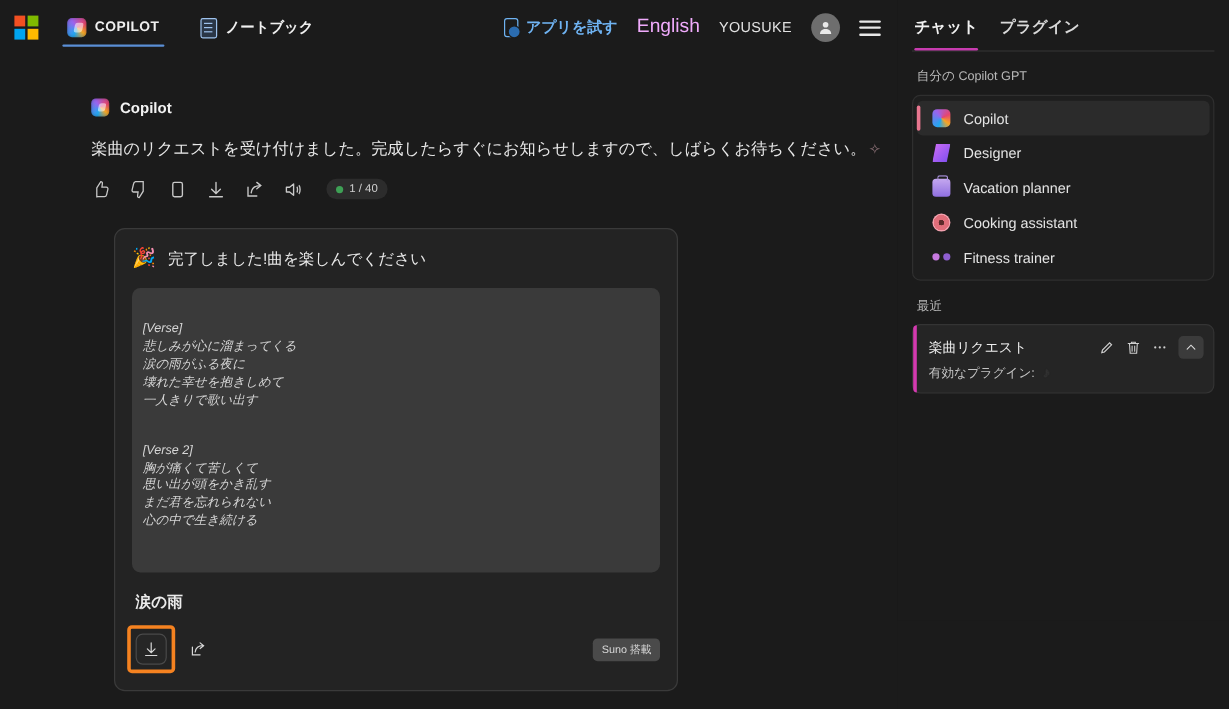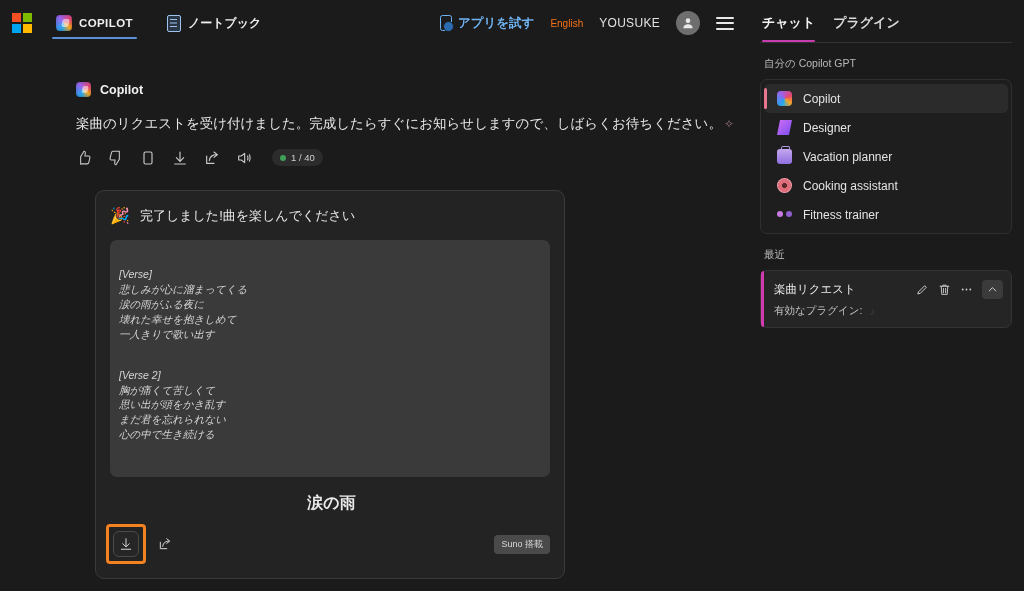--- a/index.html
+++ b/index.html
@@ -53,21 +53,21 @@
   }
   .nb-icon::before {
     content: ""; position: absolute; left: 2.5px; top: 3px; width: 7px; height: 1.4px;
     background: #9ec3ee; box-shadow: 0 3.5px 0 #9ec3ee, 0 7px 0 #9ec3ee;
   }
 
   .top-right { position: absolute; right: 14px; top: 0; height: 46px; display: flex; align-items: center; gap: 16px; }
   .try-app { display: flex; align-items: center; gap: 6px; color: #6fb3f2; font-size: 12.5px; font-weight: bold; cursor: pointer; }
   .phone-icon { width: 12px; height: 16px; border: 1.6px solid #6fb3f2; border-radius: 2.5px; position: relative; }
   .phone-icon::after { content: ""; position: absolute; right: -3px; bottom: -2px; width: 9px; height: 9px; border-radius: 50%; background: #2b6cb0; border: 1.5px solid #1b1b1b; }
-  .lang { font-size: 10px; color: #f97316; cursor: pointer; }
+  .lang { font-size: 16px; color: #f0abfc; cursor: pointer; }
   .user-name { font-size: 12px; color: #e2e2e2; letter-spacing: .3px; }
   .avatar { width: 24px; height: 24px; border-radius: 50%; background: #6e6e6e; display: flex; align-items: center; justify-content: center; cursor: pointer; }
   .avatar svg { width: 14px; height: 14px; }
   .hamburger { width: 18px; display: flex; flex-direction: column; gap: 3.5px; cursor: pointer; }
   .hamburger i { height: 2px; background: #e8e8e8; border-radius: 1px; display: block; }
 
   
   .chat-scroll { position: absolute; top: 46px; left: 0; right: 0; bottom: 0; overflow: hidden; }
   .msg-block { padding: 36px 0 0 76px; }
   .msg-head { display: flex; align-items: center; gap: 9px; margin-bottom: 17px; }
@@ -125,21 +125,21 @@
   .play-tri { width: 0; height: 0; border-left: 9px solid #fff; border-top: 5.5px solid transparent; border-bottom: 5.5px solid transparent; }
   .play-label { color: #fff; font-size: 11.5px; font-weight: bold; }
   .dur {
     position: absolute; right: 7px; bottom: 7px;
     background: rgba(20,20,20,.9); color: #fff; font-size: 9.5px; font-weight: bold;
     border-radius: 4px; padding: 2px 5px;
   }
   .lyrics { font-size: 10.5px; line-height: 1.42; color: #d6d6d6; padding-top: 3px; white-space: pre-line; overflow: hidden; font-style: italic; }
   .lyrics .sec { margin-bottom: 11px; }
 
-  .song-title { font-size: 16px; color: #ececec; font-weight: bold; margin: 16px 0 0 3px; text-align: center; }
+  .song-title { font-size: 13px; color: #ececec; font-weight: bold; margin: 16px 0 0 3px; }
   .card-foot { display: flex; align-items: center; margin-top: 10px; position: relative; }
   .icon-btn {
     width: 26px; height: 26px; border: 1px solid #4a4a4a; border-radius: 6px;
     display: flex; align-items: center; justify-content: center; cursor: pointer; background: #262626;
   }
   .icon-btn svg { width: 14px; height: 14px; }
   .dl-wrap { padding: 4px; border: 3px solid #f58220; border-radius: 4px; margin-left: -4px; }
   .share-btn { margin-left: 6px; border: none; background: transparent; }
   .suno {
     margin-left: auto; background: #4a4a4a; color: #d8d8d8;

